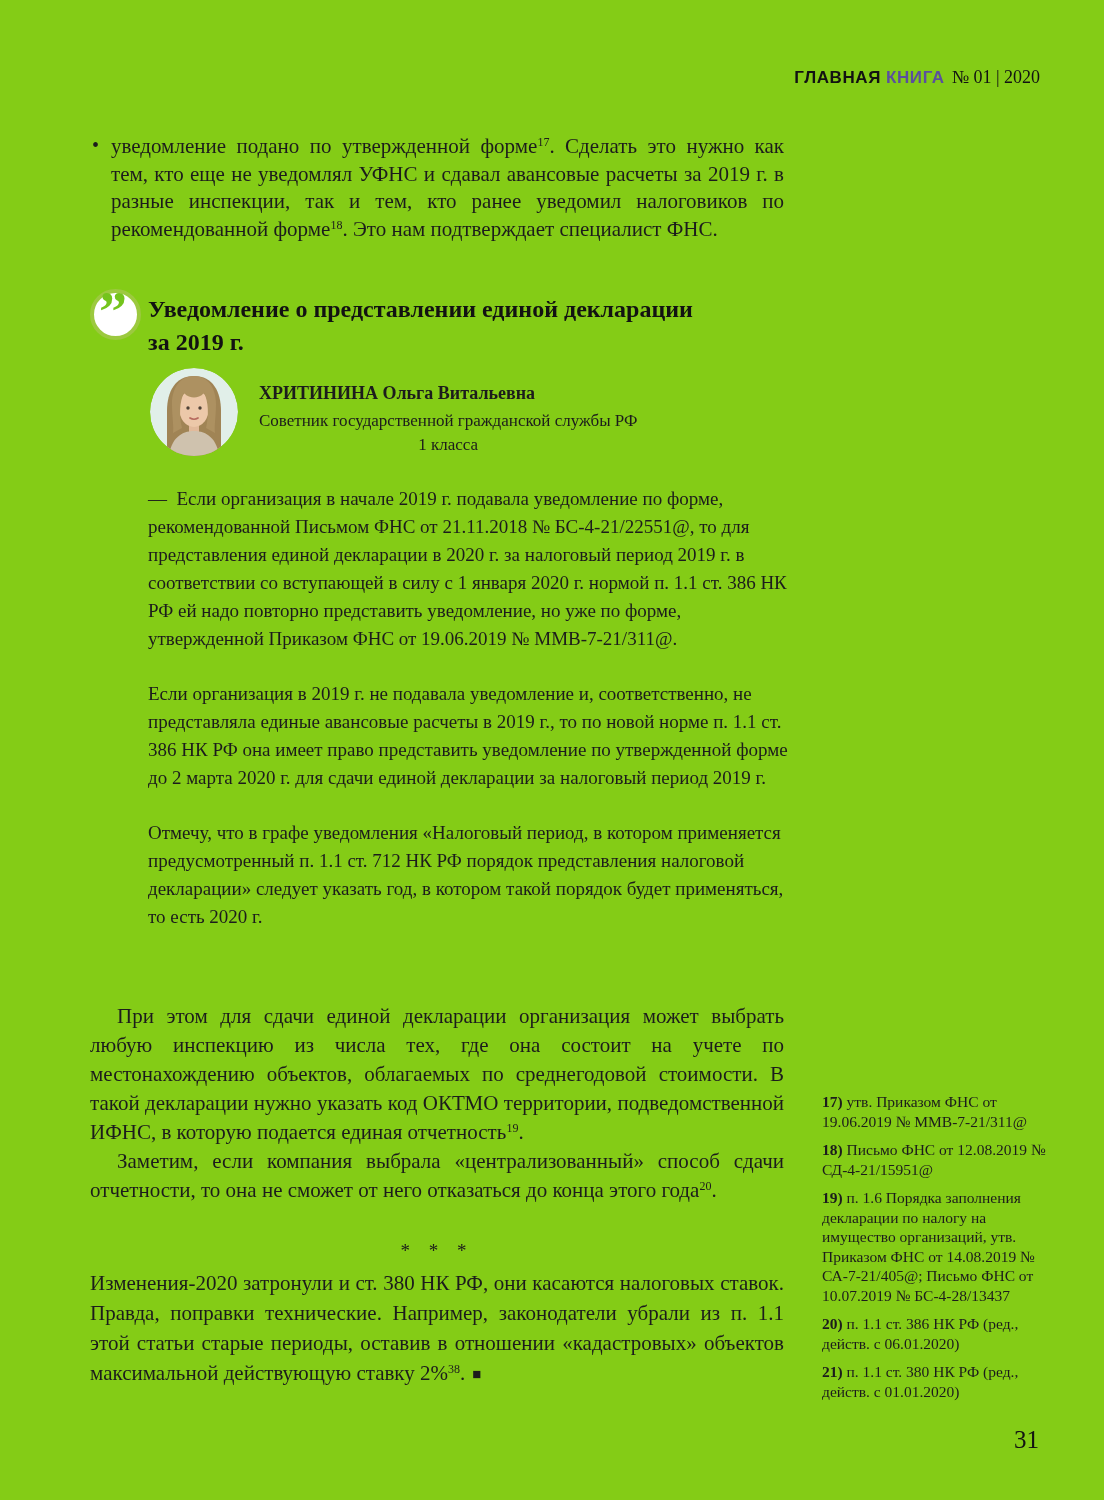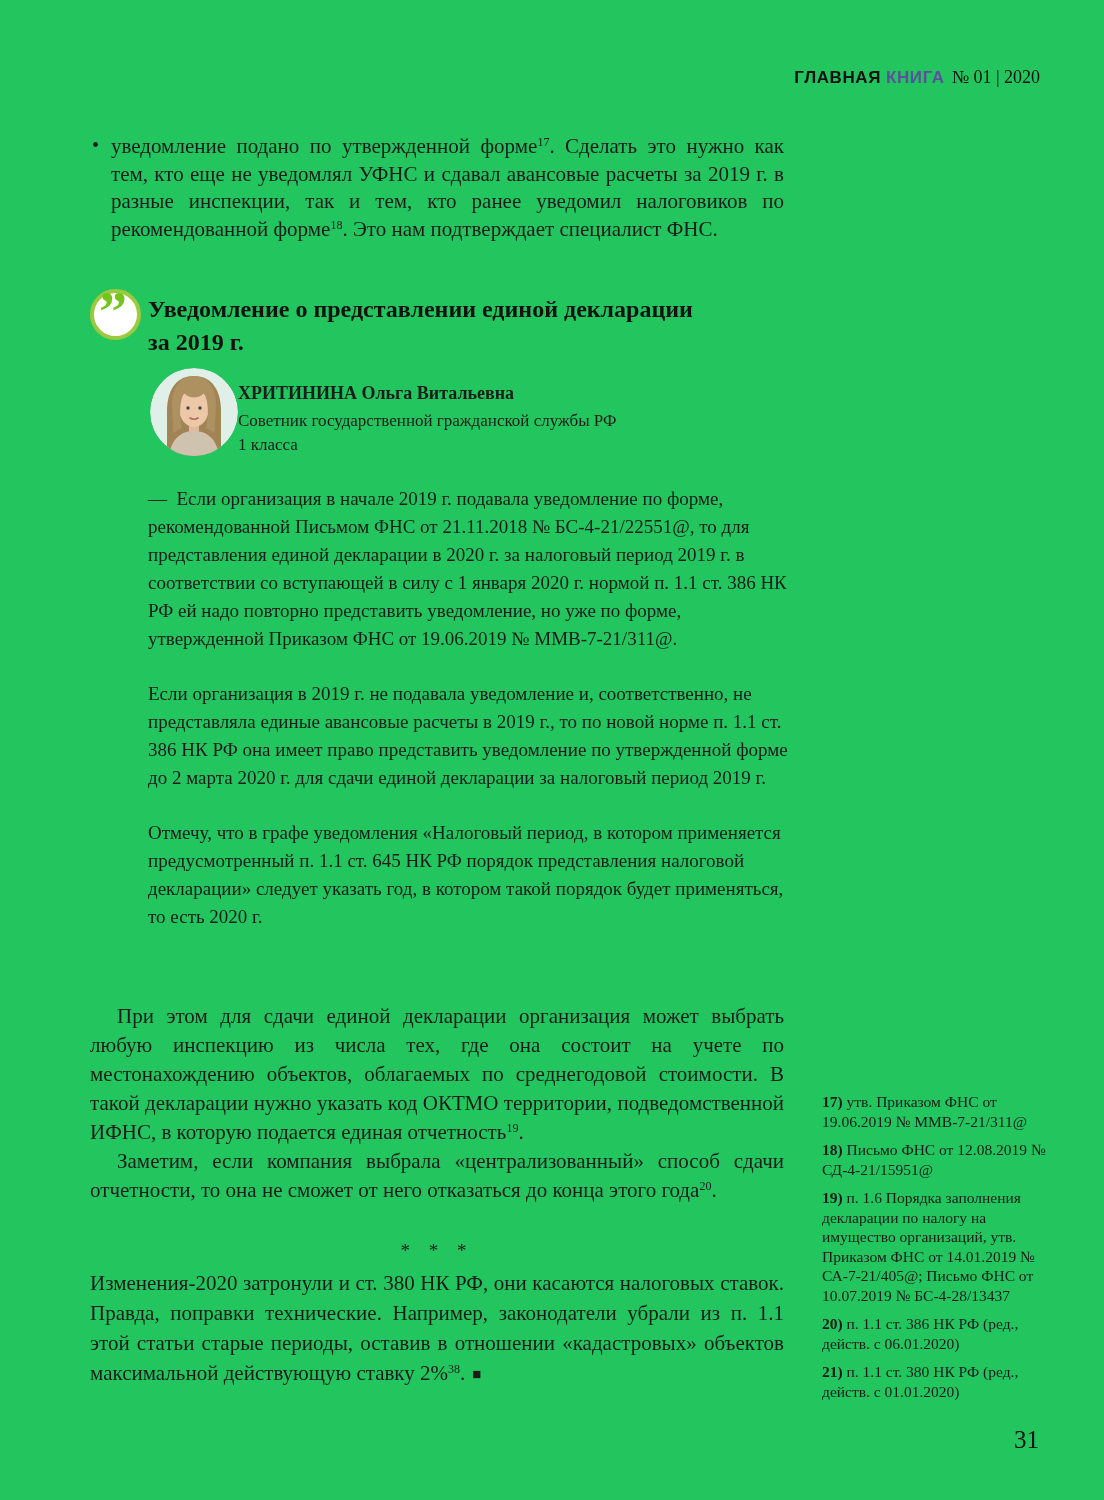--- a/index.html
+++ b/index.html
@@ -1,21 +1,21 @@
 <!DOCTYPE html>
 <html><head>
 <meta charset="utf-8">
 <style>
   * { box-sizing: border-box; }
   html,body { margin:0; padding:0; background:#ffffff; }
   .page {
     position: relative;
     width: 1104px;
     height: 1500px;
-    background: #22c55e;
+    background: #84cc16;
     font-family: "Liberation Serif", serif;
     color: #1c1c1c;
     overflow: hidden;
   }
 
   
   .masthead {
     position: absolute;
     top: 54px;
     right: 64px;
@@ -114,30 +114,31 @@
     top: 368px;
     display: flex;
   }
   .avatar {
     width: 88px;
     height: 88px;
     border-radius: 50%;
     overflow: hidden;
     flex: none;
   }
-  .author-info { padding-top: 15px; }
+  .author-info { margin-left: 21px; padding-top: 15px; }
   .author-name {
     font-weight: bold;
     font-size: 18px;
     margin-bottom: 5px;
   }
   .author-role span {
     display: block;
     font-size: 17px;
     line-height: 24px;
+    text-align: center;
   }
 
   .quote-text {
     position: absolute;
     left: 148px;
     top: 485px;
     width: 648px;
   }
   .quote-text p {
     margin: 0 0 27px 0;
@@ -256,37 +257,37 @@
       <div class="author-role">
         <span>Советник государственной гражданской службы РФ</span>
         <span>1 класса</span>
       </div>
     </div>
   </div>
 
   <div class="quote-text">
     <p>— Если организация в начале 2019 г. подавала уведомление по форме, рекомендованной Письмом ФНС от 21.11.2018 № БС-4-21/22551@, то для представления единой декларации в 2020 г. за налоговый период 2019 г. в соответствии со вступающей в силу с 1 января 2020 г. нормой п. 1.1 ст. 386 НК РФ ей надо повторно представить уведомление, но уже по форме, утвержденной Приказом ФНС от 19.06.2019 № ММВ-7-21/311@.</p>
     <p>Если организация в 2019 г. не подавала уведомление и, соответственно, не представляла единые авансовые расчеты в 2019 г., то по новой норме п. 1.1 ст. 386 НК РФ она имеет право представить уведомление по утвержденной форме до 2 марта 2020 г. для сдачи единой декларации за налоговый период 2019 г.</p>
-    <p>Отмечу, что в графе уведомления «Налоговый период, в котором применяется предусмотренный п. 1.1 ст. 645 НК РФ порядок представления налоговой декларации» следует указать год, в котором такой порядок будет применяться, то есть 2020 г.</p>
+    <p>Отмечу, что в графе уведомления «Налоговый период, в котором применяется предусмотренный п. 1.1 ст. 712 НК РФ порядок представления налоговой декларации» следует указать год, в котором такой порядок будет применяться, то есть 2020 г.</p>
   </div>
 
   <div class="body-text">
     <p><span>При этом для сдачи единой декларации организация может выбрать любую инспекцию из числа тех, где она состоит на учете по местонахождению объектов, облагаемых по среднегодовой стоимости. В такой декларации нужно указать код ОКТМО территории, подведомственной ИФНС, в которую подается единая отчетность</span><sup>19</sup><span>.</span></p>
     <p><span>Заметим, если компания выбрала «централизованный» способ сдачи отчетности, то она не сможет от него отказаться до конца этого года</span><sup>20</sup><span>.</span></p>
   </div>
 
   <div class="separator">* * *</div>
 
   <div class="final-text">
     <p><span>Изменения-2020 затронули и ст. 380 НК РФ, они касаются налоговых ставок. Правда, поправки технические. Например, законодатели убрали из п. 1.1 этой статьи старые периоды, оставив в отношении «кадастровых» объектов максимальной действующую ставку 2%</span><sup>38</sup><span>.</span><span class="end-mark">■</span></p>
   </div>
 
   <aside class="sidebar">
     <div class="fn"><b>17)</b> <span>утв. Приказом ФНС от 19.06.2019 № ММВ-7-21/311@</span></div>
     <div class="fn"><b>18)</b> <span>Письмо ФНС от 12.08.2019 № СД-4-21/15951@</span></div>
-    <div class="fn"><b>19)</b> <span>п. 1.6 Порядка заполнения декларации по налогу на имущество организаций, утв. Приказом ФНС от 14.01.2019 № СА-7-21/405@; Письмо ФНС от 10.07.2019 № БС-4-28/13437</span></div>
+    <div class="fn"><b>19)</b> <span>п. 1.6 Порядка заполнения декларации по налогу на имущество организаций, утв. Приказом ФНС от 14.08.2019 № СА-7-21/405@; Письмо ФНС от 10.07.2019 № БС-4-28/13437</span></div>
     <div class="fn"><b>20)</b> <span>п. 1.1 ст. 386 НК РФ (ред., действ. с 06.01.2020)</span></div>
     <div class="fn"><b>21)</b> <span>п. 1.1 ст. 380 НК РФ (ред., действ. с 01.01.2020)</span></div>
   </aside>
 
   <div class="page-number">31</div>
 
 </div>
 
 </body></html>

